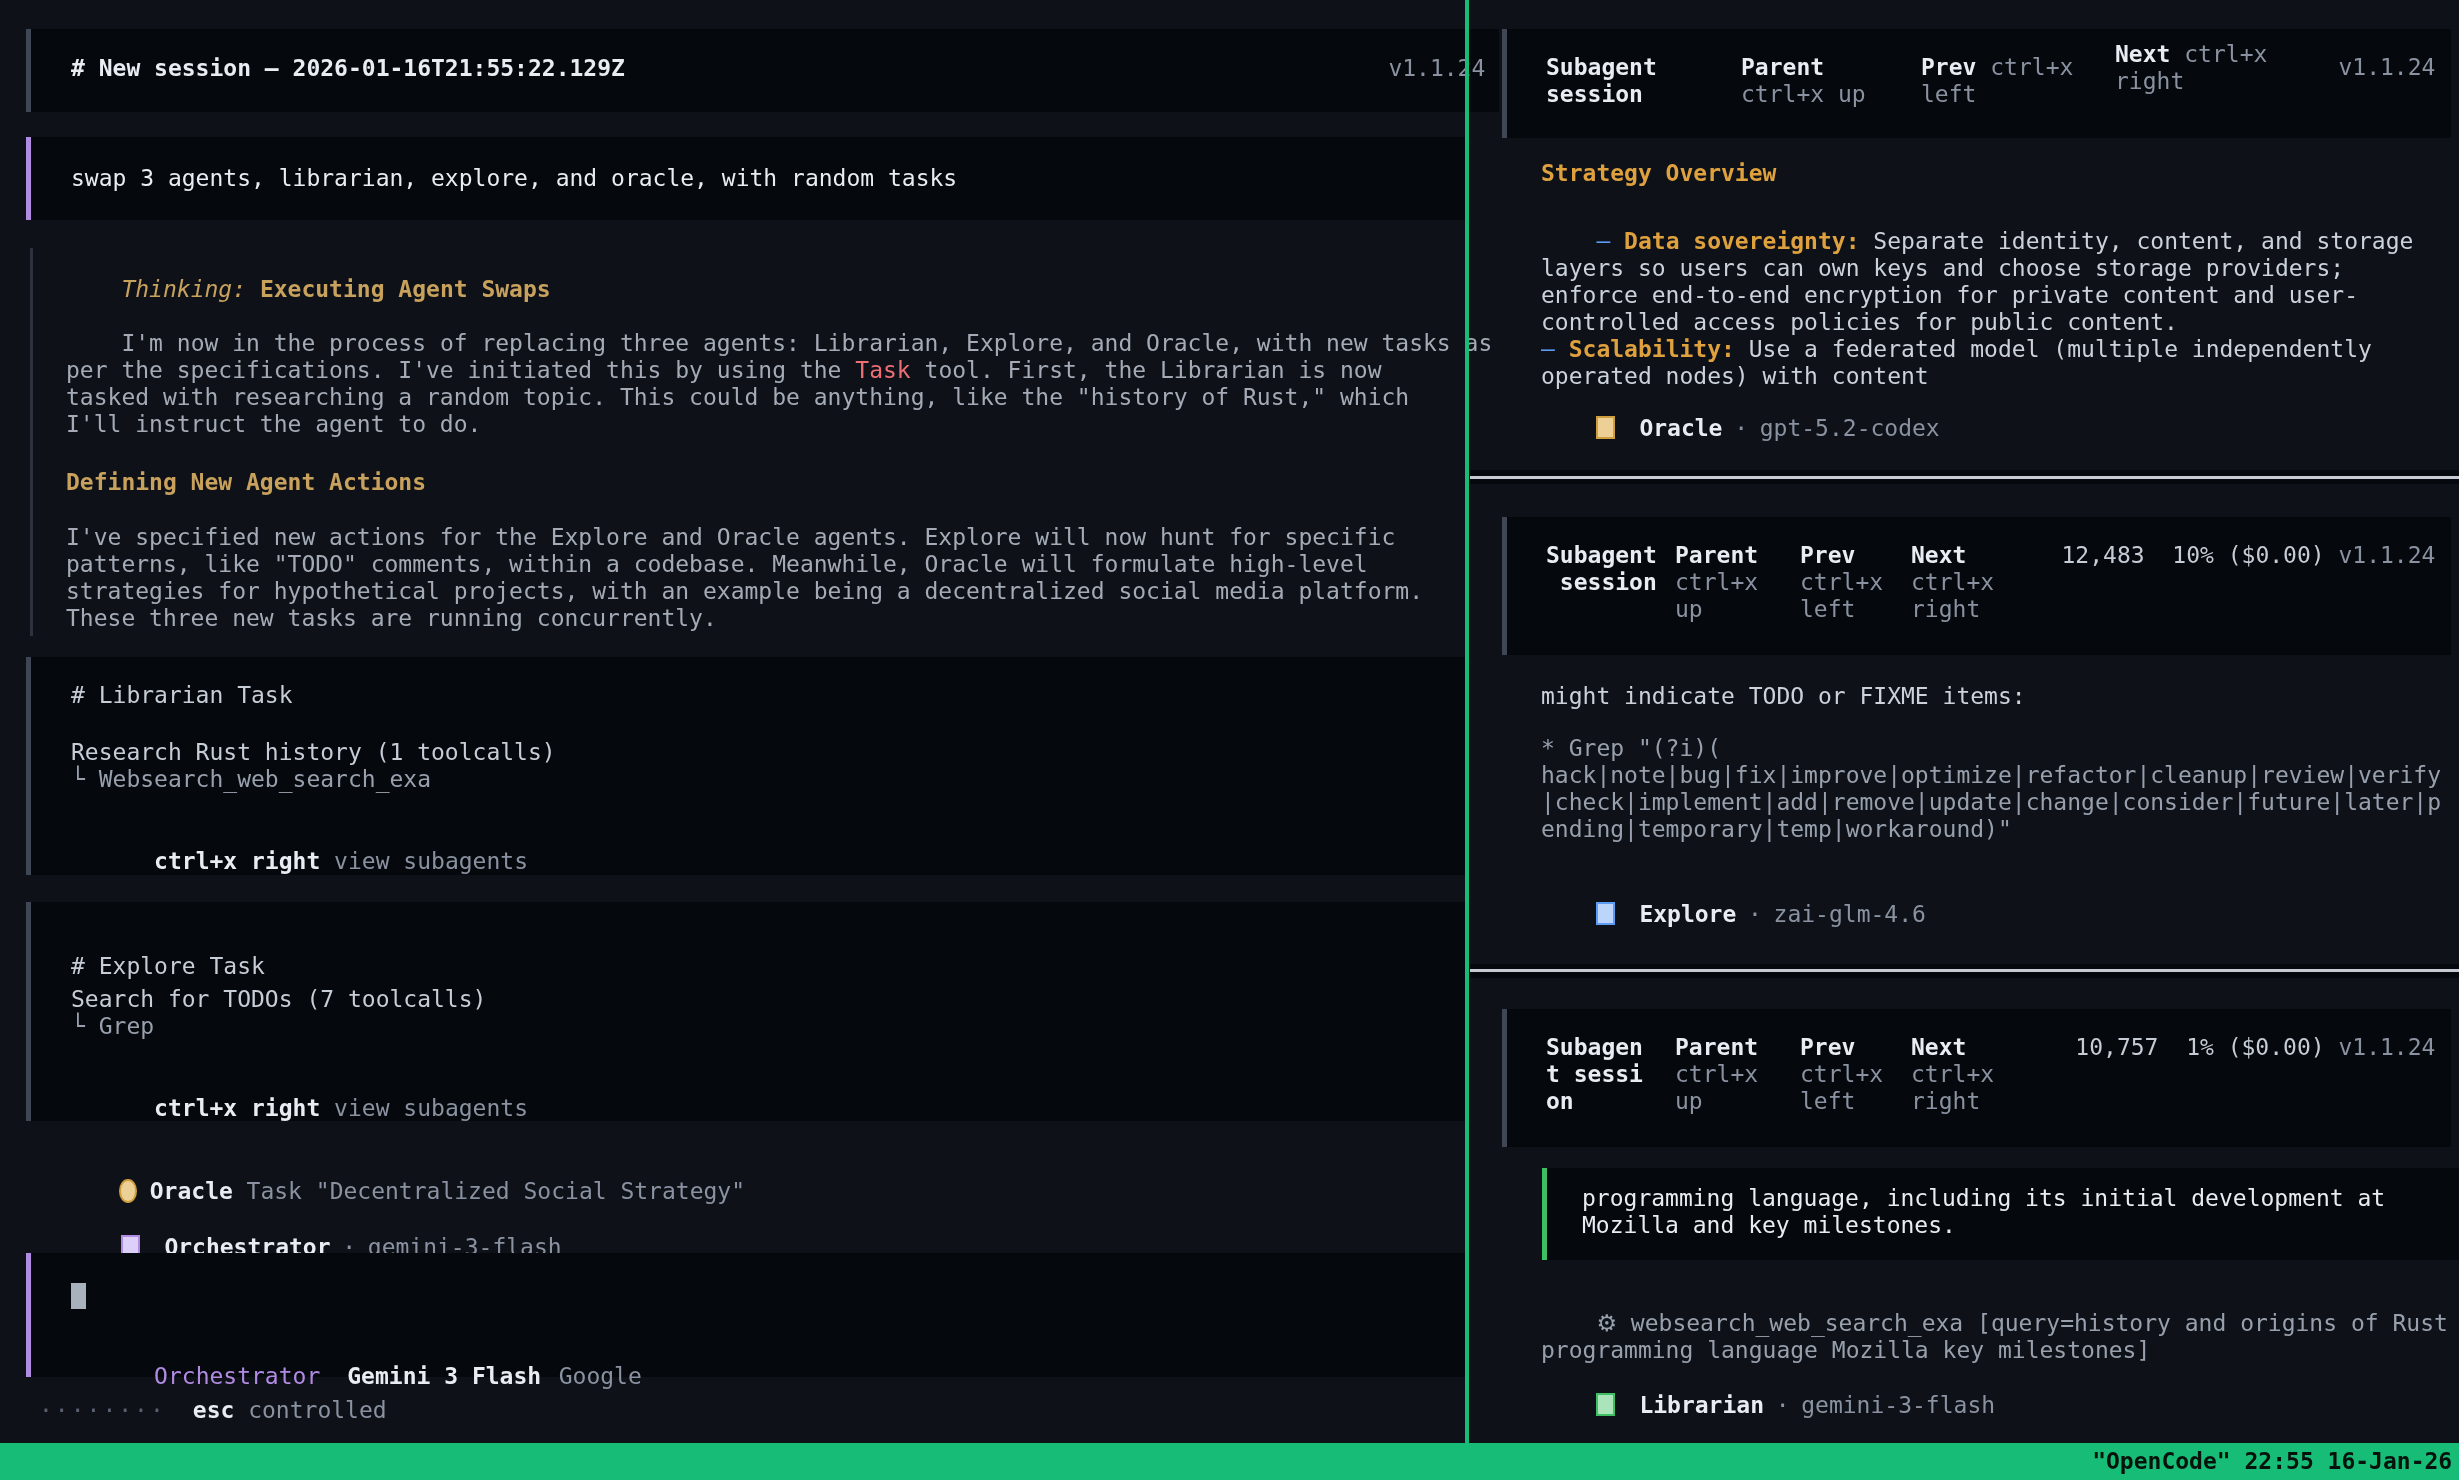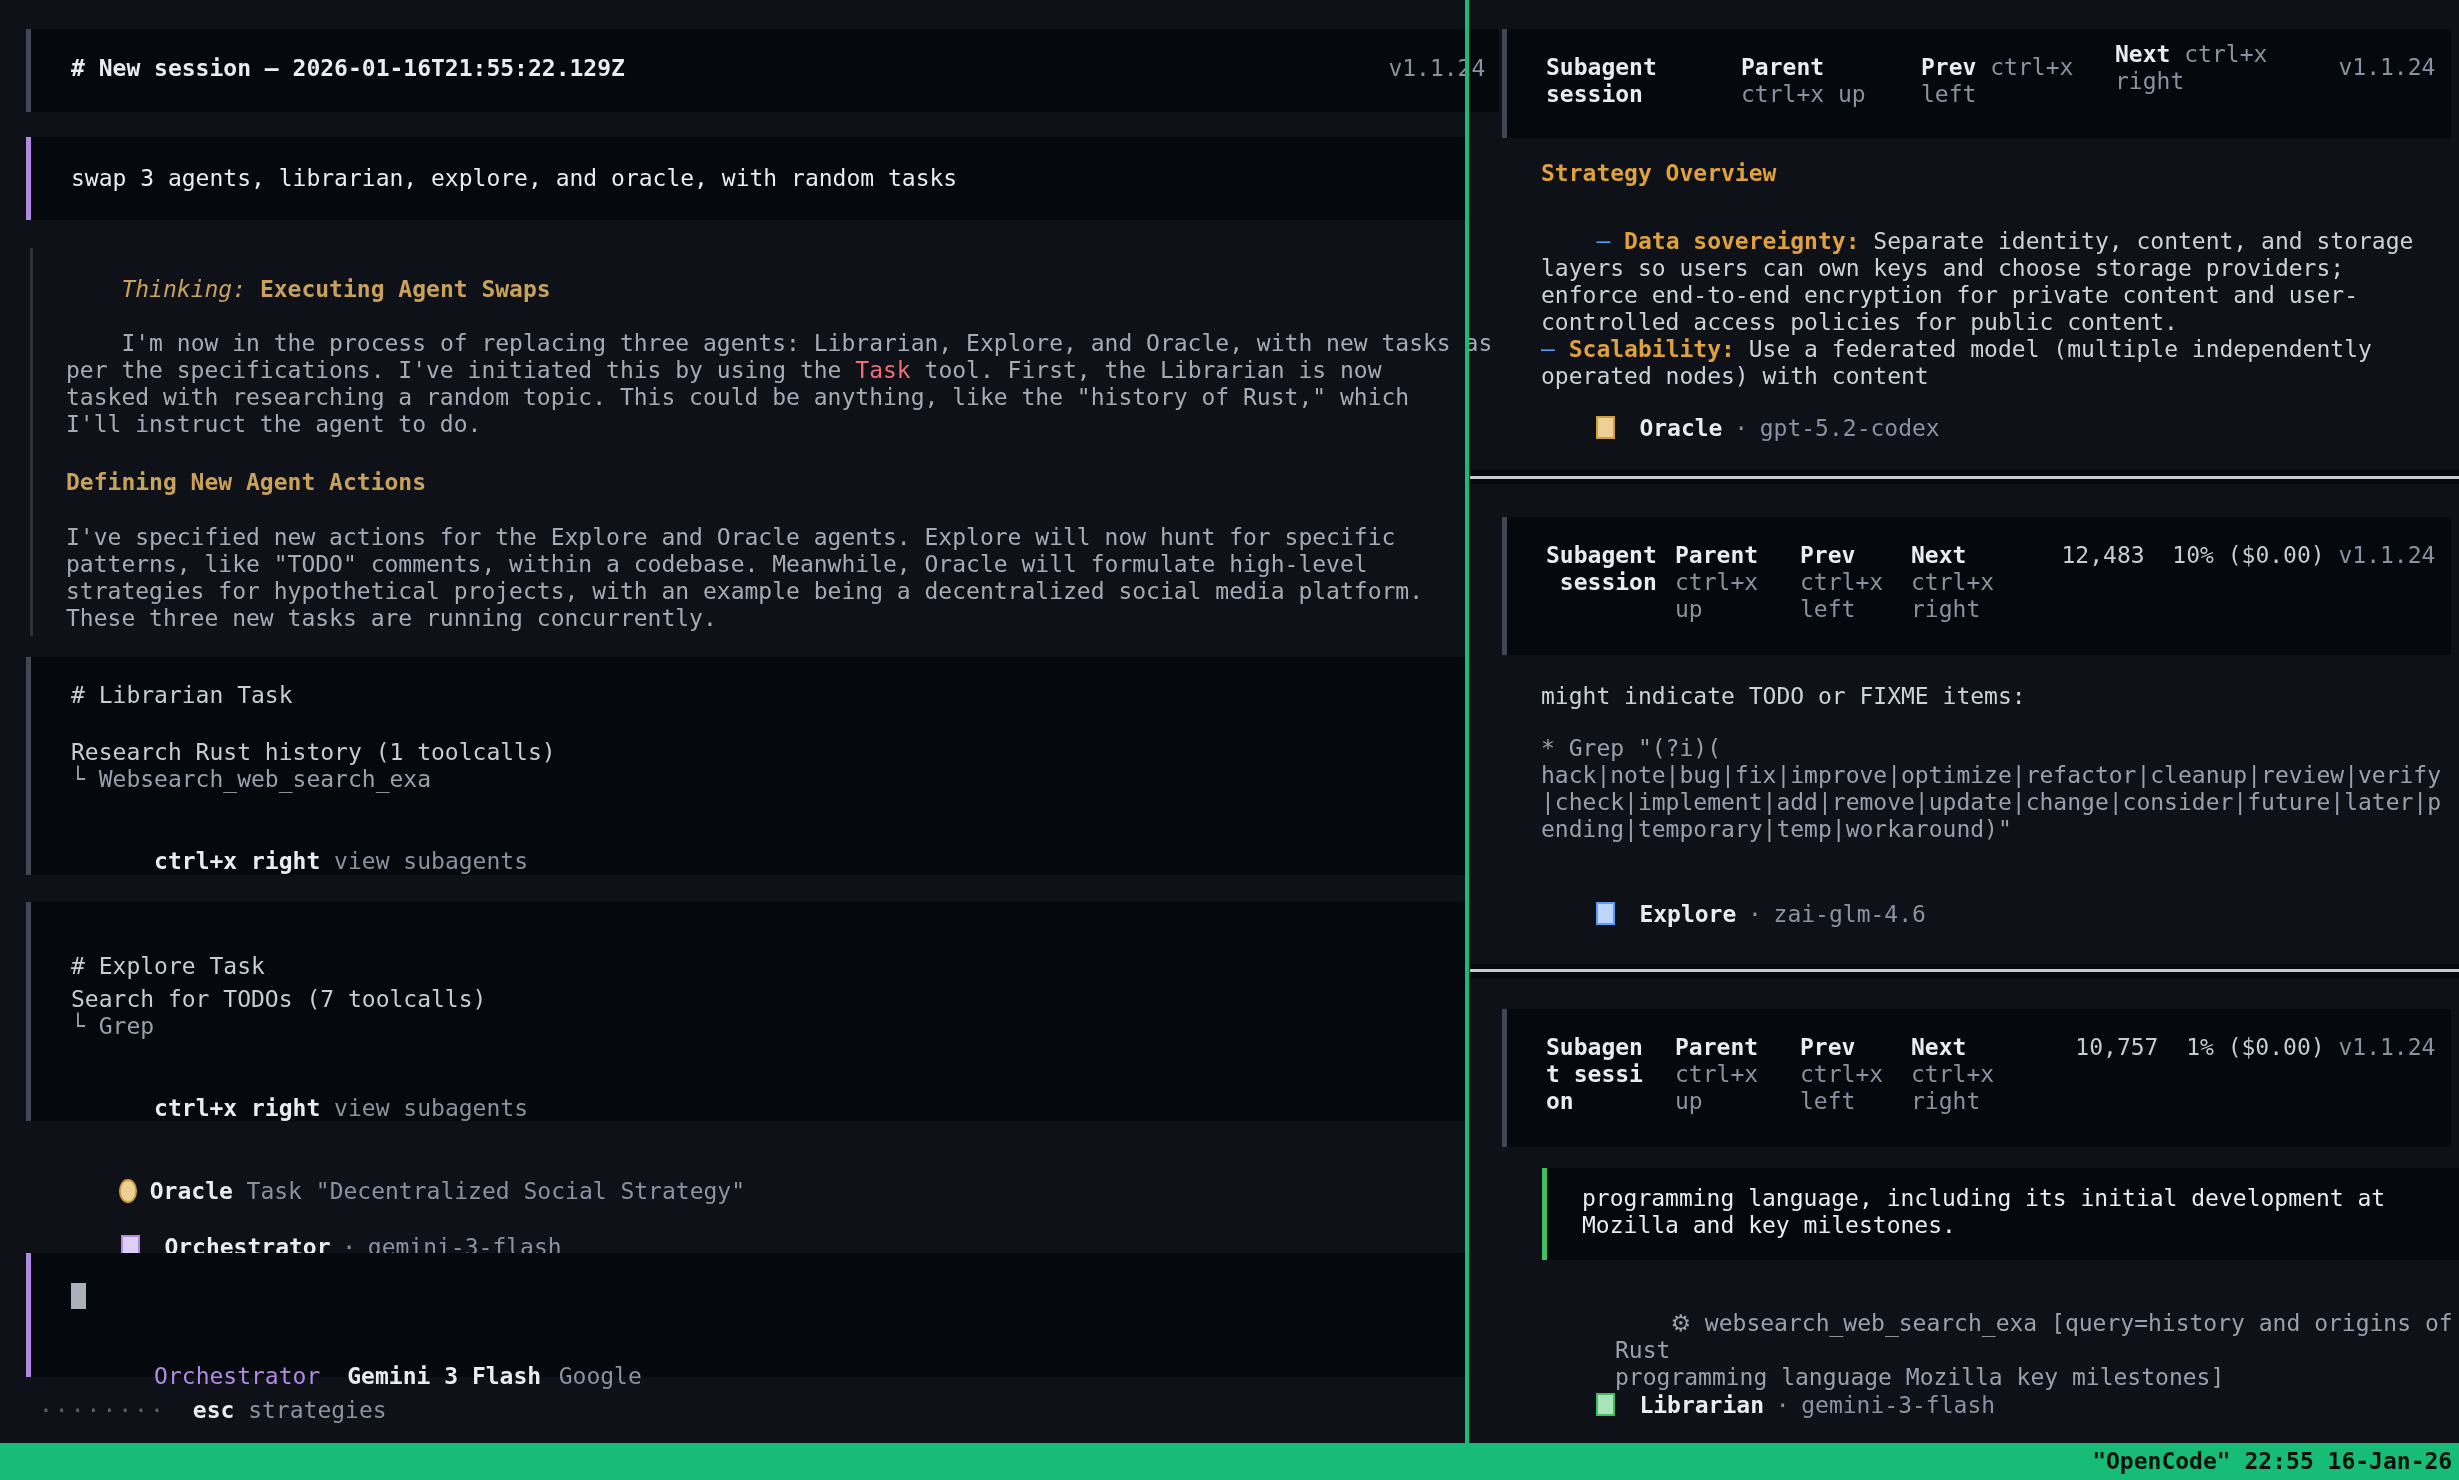--- a/index.html
+++ b/index.html
@@ -107,21 +107,21 @@
   </div>
 
   <div class="box bl-purple" style="left:26px;top:1253px;width:1434px;height:124px;">
     <div class="cursor" style="left:40px;top:30px;"></div>
     <div class="line" style="left:40px;top:83px;">
       <span class="purpletext">Orchestrator</span><span class="bright" style="margin-left:27px;">Gemini 3 Flash</span><span class="dim" style="margin-left:17.6px;">Google</span>
     </div>
   </div>
 
   <div id="footer">
-    <span><span class="dots">········</span><span class="keycap">esc</span><span class="hint"> strategies</span></span>
+    <span><span class="dots">········</span><span class="keycap">esc</span><span class="hint"> controlled</span></span>
   </div>
 
   <div class="vline" style="left:1465px;top:0;width:3.9px;height:1443px;"></div>
   <div class="divband" style="left:1470px;top:470px;width:990px;height:13.7px;"></div>
   <div class="divline" style="left:1470px;top:476px;width:990px;height:2.9px;"></div>
   <div class="divband" style="left:1470px;top:964px;width:990px;height:13.7px;"></div>
   <div class="divline" style="left:1470px;top:969px;width:990px;height:2.9px;"></div>
 
   <div class="box bl-gray" style="left:1502px;top:29px;width:944px;height:109px;">
     <div class="col" style="left:39px;top:25px;width:185px;"><span class="key">Subagent
@@ -185,21 +185,21 @@
     <div class="col" style="left:404px;top:25px;width:107px;"><span class="key">Next</span><span class="sub">
 ctrl+x
 right</span></div>
     <div class="ver" style="right:15.6px;top:25px;white-space:pre;"><span style="color:#c6ccd5;">10,757  1% ($0.00) </span><span>v1.1.24</span></div>
   </div>
 
   <div class="box bl-green" style="left:1502px;top:1168px;width:944px;height:92px;">
     <div class="wrap" style="left:35px;top:16.6px;color:var(--bright);">programming language, including its initial development at
 Mozilla and key milestones.</div>
   </div>
-  <div class="wrap grep" style="left:1615px;top:1283px;">
+  <div class="wrap grep" style="left:1541px;top:1283px;">
     <span class="gear">⚙</span><span> websearch_web_search_exa [query=history and origins of Rust
 programming language Mozilla key milestones]</span>
   </div>
   <div class="line" style="left:1541px;top:1365px;">
     <span class="icon-sq sq-green"></span><span class="agent-name">Librarian</span><span class="agent-sep">·</span><span class="agent-model">gemini-3-flash</span>
   </div>
 
   <div id="tmuxbar">
     
     <span id="tmux-right">"OpenCode" 22:55 16-Jan-26</span>

